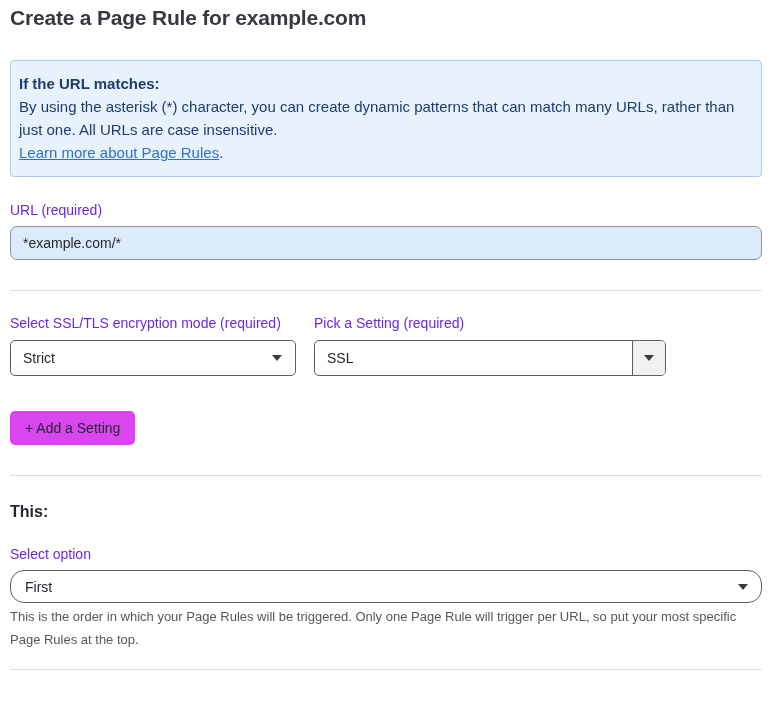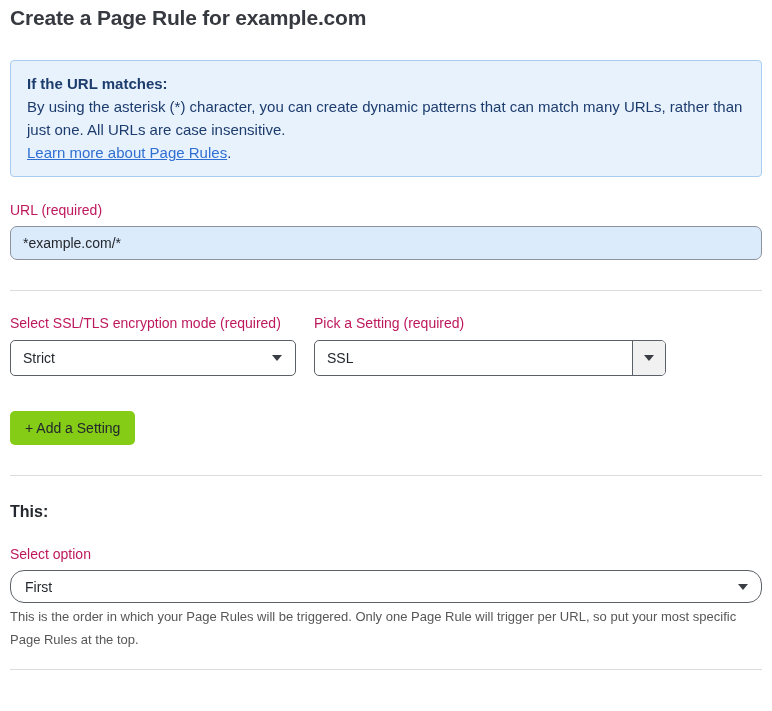--- a/index.html
+++ b/index.html
@@ -17,36 +17,36 @@
     font-weight: 700;
     color: #36393f;
     letter-spacing: -0.2px;
     margin-bottom: 30px;
   }
 
   .info-box {
     background: #e8f2fc;
     border: 1px solid #a9cdef;
     border-radius: 4px;
-    padding: 11px 16px 12px 16px;
+    padding: 11px 16px 12px 8px;
     color: #1d3c6e;
     font-size: 15px;
     line-height: 23px;
   }
   .info-box .info-heading { font-weight: 700; }
   .info-box a {
     color: #2f6fd2;
     text-decoration: underline;
     cursor: pointer;
   }
 
   .field-label {
     margin-top: 25px;
     font-size: 14px;
-    color: #be185d;
+    color: #6d28d9;
   }
 
   .url-input {
     display: block;
     margin-top: 8px;
     width: 100%;
     height: 34px;
     background: #dcebfc;
     border: 1px solid #8b929b;
     border-radius: 7px;
@@ -119,21 +119,21 @@
     border-radius: 5px;
     font-family: "Liberation Sans", sans-serif;
     font-size: 14px;
     padding: 9px 16px;
     cursor: pointer;
     color: #24282e;
     background: #d6d6d6;
   }
   .btn-add {
     margin-top: 35px;
-    background: #84cc16;
+    background: #d946ef;
     padding: 9px 15px;
   }
 
   .order-select {
     margin-top: 8px;
     height: 33px;
     border-radius: 14px;
   }
   .order-select .select-value { padding: 0 14px; }
 

